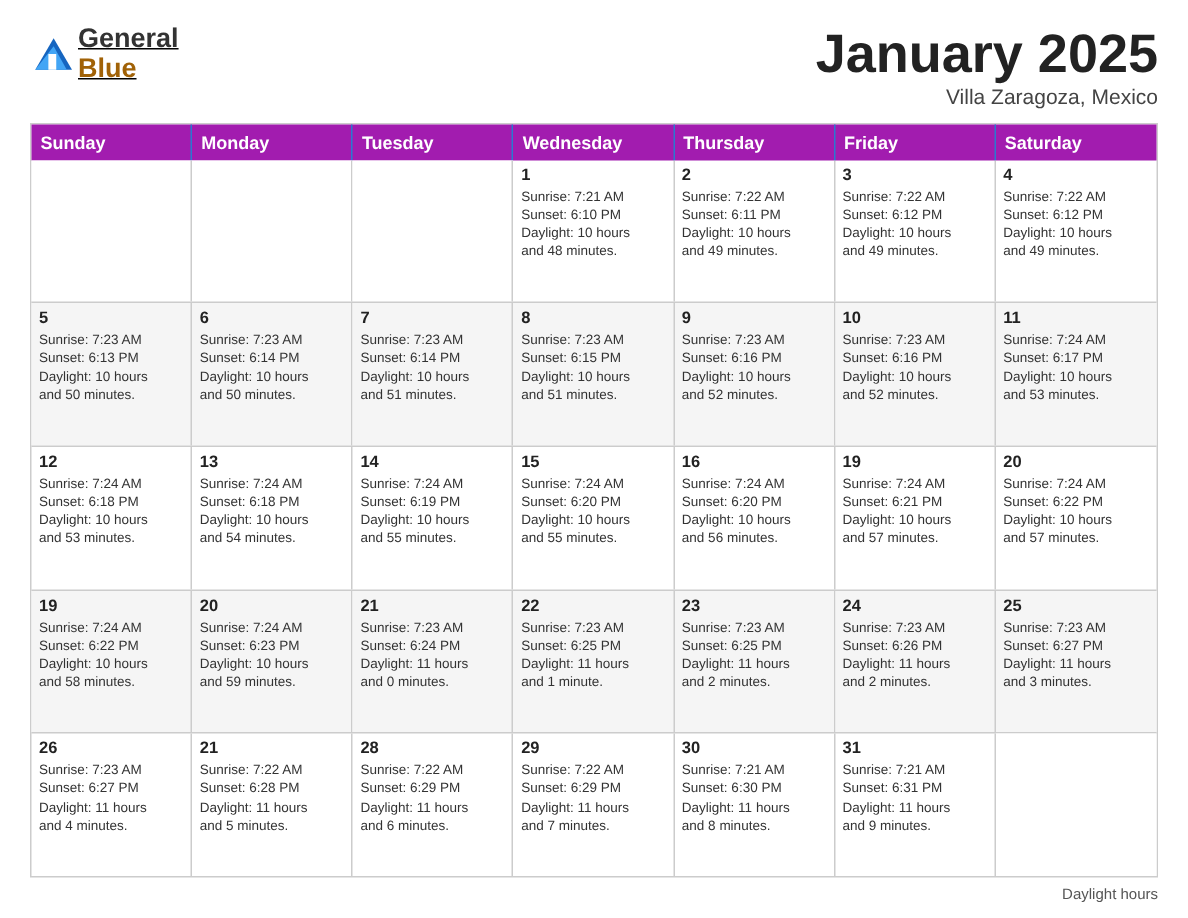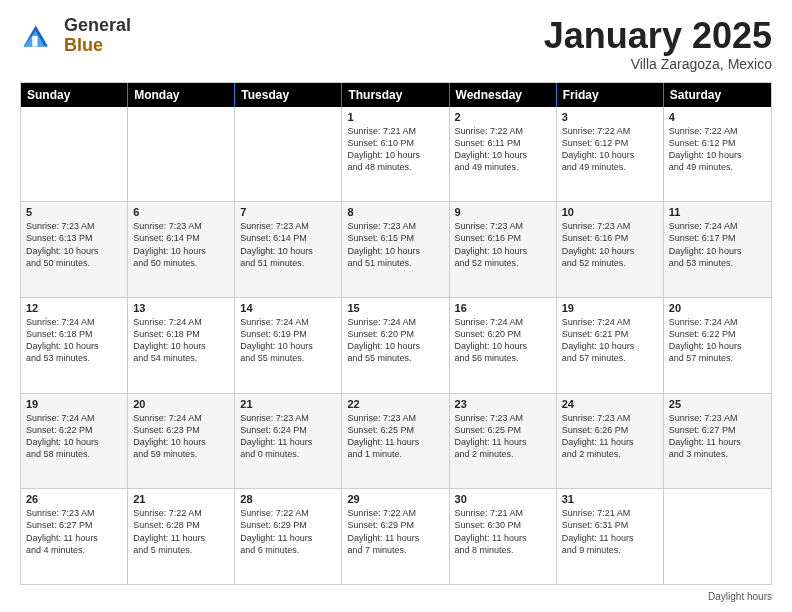--- a/index.html
+++ b/index.html
@@ -19,21 +19,22 @@
     }
     .header {
       display: flex;
       justify-content: space-between;
       align-items: flex-start;
       margin-bottom: 10px;
     }
     .logo {
       display: flex;
       align-items: center;
-      gap: 16px;
+      gap: 4px;
+      text-decoration: underline;
     }
     .logo-text {
       font-size: 18px;
       font-weight: bold;
       line-height: 1.1;
     }
     .logo-general { color: #333; }
     .logo-blue { color: #a16207; }
     .logo-icon {
       width: 28px;
@@ -54,21 +55,21 @@
     }
     .calendar {
       flex: 1;
       display: flex;
       flex-direction: column;
       border: 1px solid #ccc;
     }
     .cal-header-row {
       display: grid;
       grid-template-columns: repeat(7, 1fr);
-      background: #000000;
+      background: #a21caf;
     }
     .cal-header-cell {
       color: #fff;
       font-size: 12px;
       font-weight: bold;
       padding: 5px 6px;
       text-align: left;
       border-right: 1px solid #2979d0;
     }
     .cal-header-cell:last-child { border-right: none; }
@@ -134,22 +135,22 @@
       <div class="month-title">January 2025</div>
       <div class="subtitle">Villa Zaragoza, Mexico</div>
     </div>
   </div>
 
   <div class="calendar">
     <div class="cal-header-row">
     <div class="cal-header-cell">Sunday</div>
         <div class="cal-header-cell">Monday</div>
         <div class="cal-header-cell">Tuesday</div>
+        <div class="cal-header-cell">Wednesday</div>
         <div class="cal-header-cell">Thursday</div>
-        <div class="cal-header-cell">Wednesday</div>
         <div class="cal-header-cell">Friday</div>
         <div class="cal-header-cell">Saturday</div>
       </div>
     <div class="cal-body">
     <div class="cal-row">
           <div class="cal-cell empty"></div>
           <div class="cal-cell empty"></div>
           <div class="cal-cell empty"></div>
           <div class="cal-cell">
             <div class="day-num">1</div>

